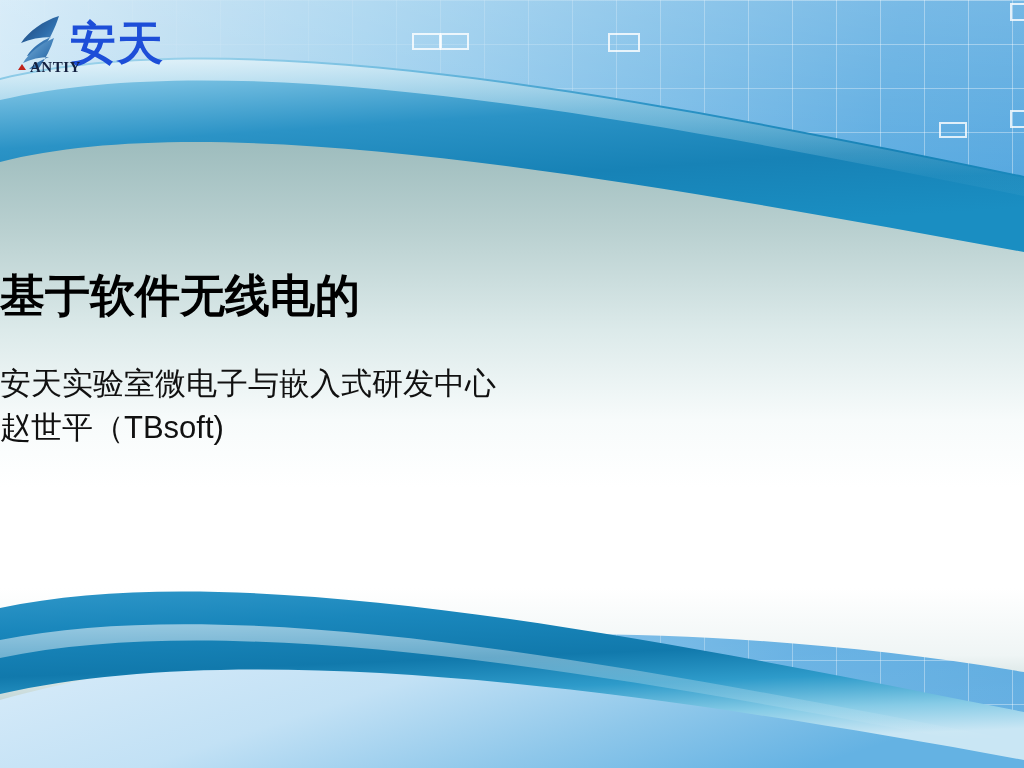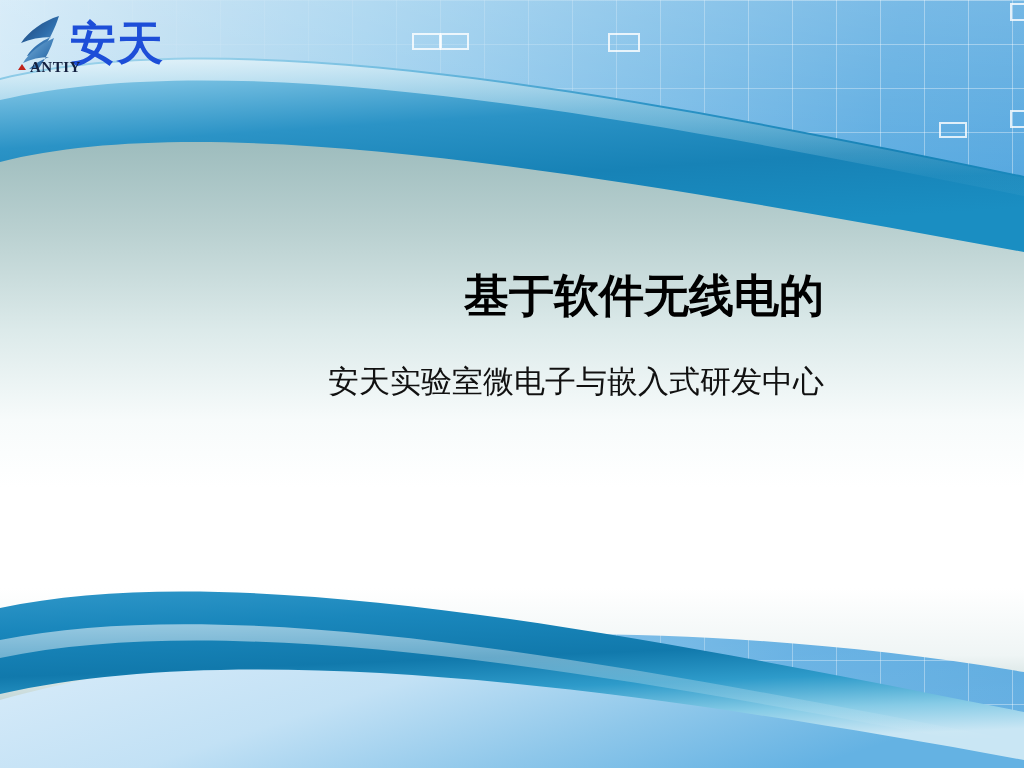--- a/index.html
+++ b/index.html
@@ -110,33 +110,33 @@
     color: #13203f;
     font-family: "Liberation Serif", "DejaVu Serif", serif;
   }
 
   
   #content {
     position: absolute;
     left: 0;
     top: 268px;
     width: 824px;
-    text-align: right;
+    text-align: left;
   }
   .title-line {
     font-family: "DejaVu Sans", "Liberation Sans", sans-serif;
     font-weight: bold;
     font-size: 45px;
     line-height: 56px;
     color: #000000;
     white-space: nowrap;
   }
   .subtitle-block { margin-top: 38px; }
   .subtitle-line {
-    font-family: Liberation Mono, monospace;
+    font-family: Liberation Sans, sans-serif;
     font-size: 31px;
     line-height: 44px;
     color: #111111;
     white-space: nowrap;
   }
 </style>
 </head>
 <body>
 
 <div id="slide">
@@ -237,16 +237,17 @@
       <path d="M12,52 l4,6 l-8,0 Z" fill="#c0241c"></path>
     </svg>
     <div class="logo-wordmark">安天</div>
     <div class="logo-antiy">ANTIY</div>
   </div>
 
   <div id="content">
     <div class="title-line">基于软件无线电的</div>
     <div class="subtitle-block">
       <div class="subtitle-line">安天实验室微电子与嵌入式研发中心</div>
+      <div class="subtitle-line">赵世平（TBsoft)</div>
     </div>
   </div>
 
 </div>
 
 </body></html>

